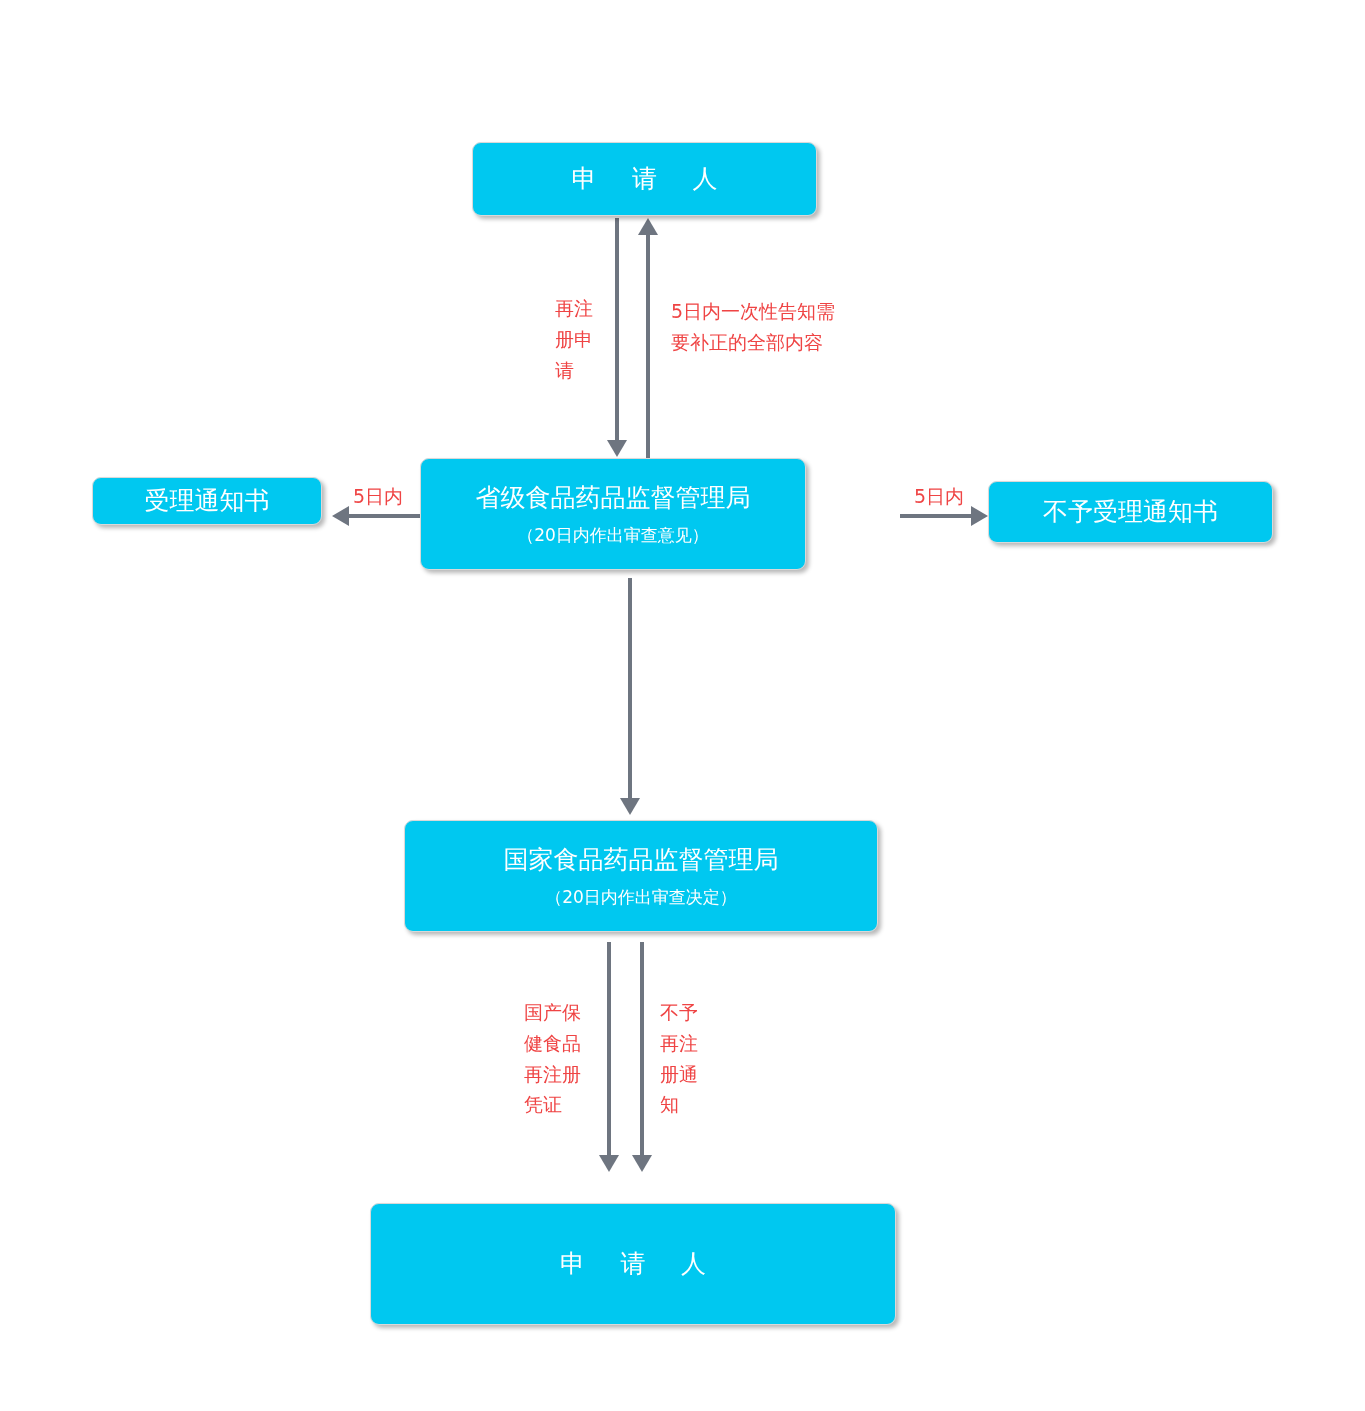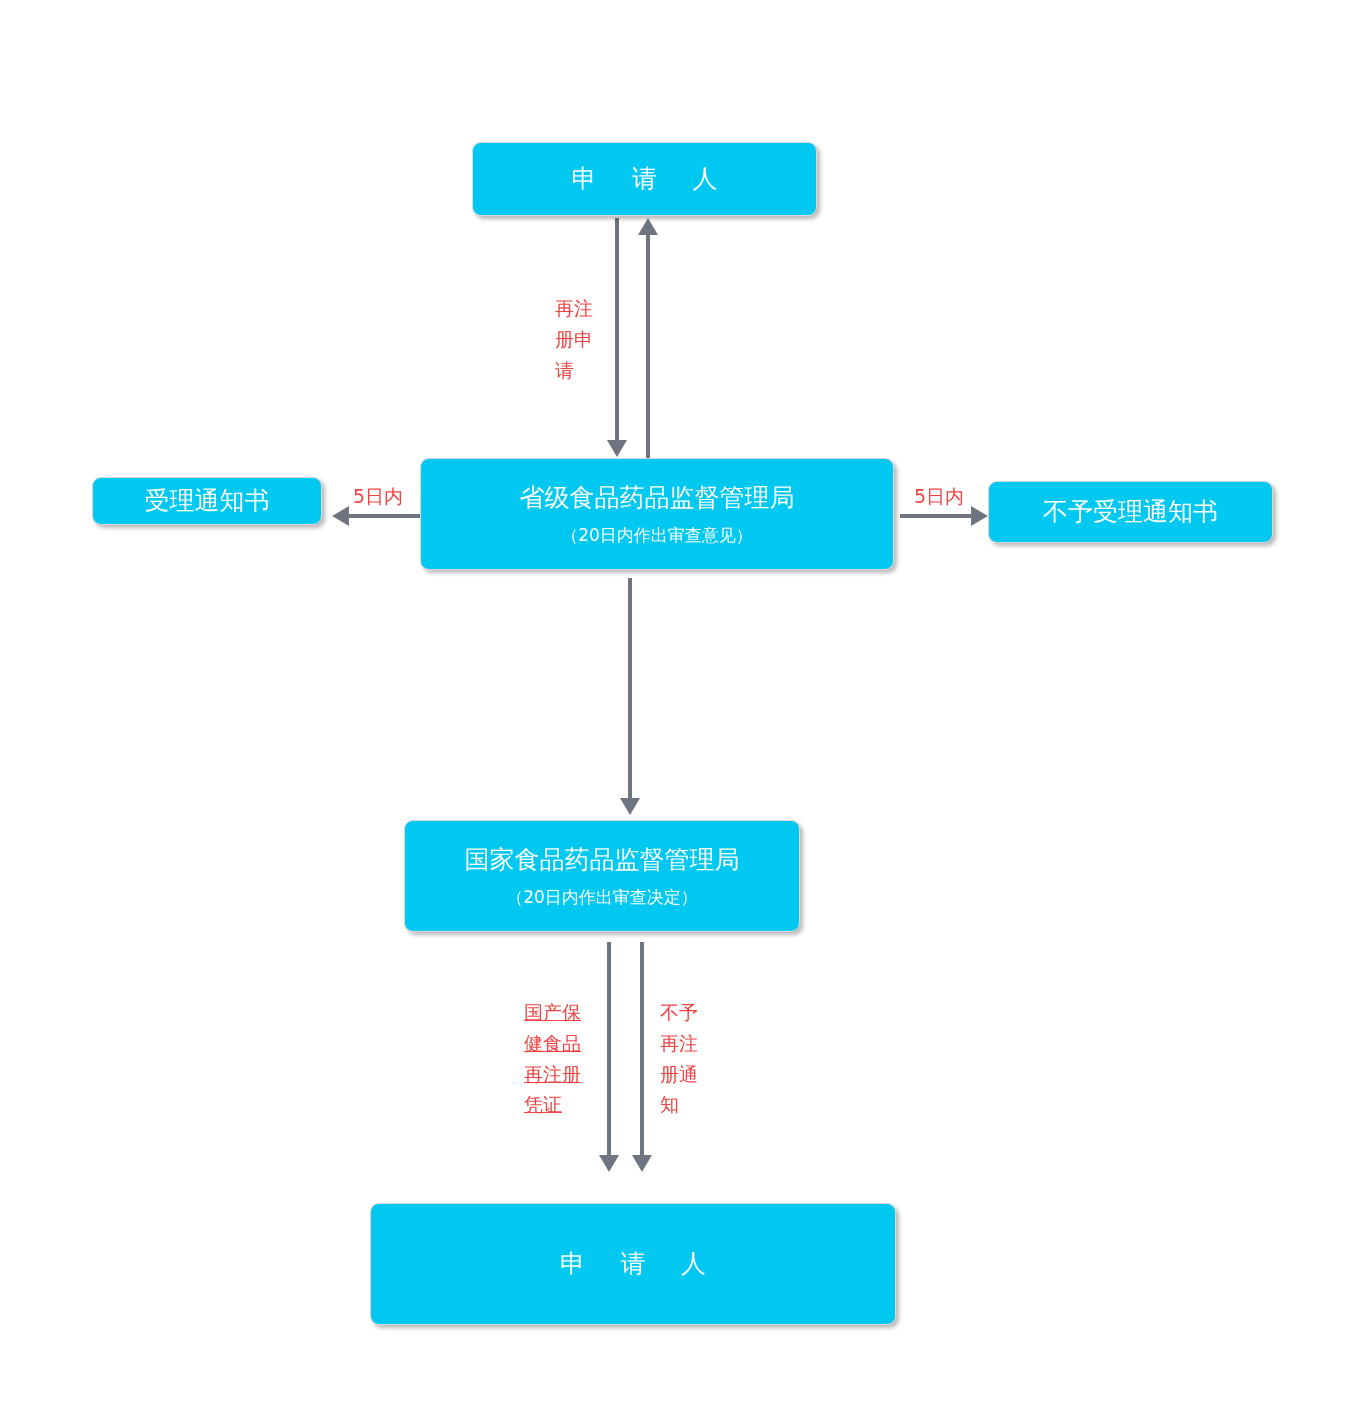--- a/index.html
+++ b/index.html
@@ -121,53 +121,55 @@
   </div>
 
   <div class="vline" style="left:615px; top:218px; height:224px;"></div>
   <div class="arrow arrow-down" style="left:607px; top:440px;"></div>
   <div class="edge-label narrow" style="left:555px; top:293px;">再注
 册申
 请</div>
 
   <div class="vline" style="left:646px; top:235px; height:225px;"></div>
   <div class="arrow arrow-up" style="left:638px; top:218px;"></div>
+  <div class="edge-label wide" style="left:671px; top:296px;">5日内一次性告知需
+要补正的全部内容</div>
 
   <div class="node" style="left:92px; top:477px; width:230px; height:48px;">
     <div class="title">受理通知书</div>
   </div>
 
   <div class="hline" style="left:349px; top:514px; width:72px;"></div>
   <div class="arrow arrow-left" style="left:332px; top:506px;"></div>
   <div class="edge-label inline" style="left:353px; top:481px;">5日内</div>
 
-  <div class="node" style="left:420px; top:458px; width:474px; height:112px;">
+  <div class="node" style="left:420px; top:458px; width:386px; height:112px;">
     <div class="title">省级食品药品监督管理局</div>
     <div class="subtitle">（20日内作出审查意见）</div>
   </div>
 
   <div class="hline" style="left:900px; top:514px; width:73px;"></div>
   <div class="arrow arrow-right" style="left:971px; top:506px;"></div>
   <div class="edge-label inline" style="left:914px; top:481px;">5日内</div>
 
   <div class="node" style="left:988px; top:481px; width:285px; height:62px;">
     <div class="title">不予受理通知书</div>
   </div>
 
   <div class="vline" style="left:628px; top:578px; height:222px;"></div>
   <div class="arrow arrow-down" style="left:620px; top:798px;"></div>
 
-  <div class="node" style="left:404px; top:820px; width:396px; height:112px;">
+  <div class="node" style="left:404px; top:820px; width:474px; height:112px;">
     <div class="title">国家食品药品监督管理局</div>
     <div class="subtitle">（20日内作出审查决定）</div>
   </div>
 
   <div class="vline" style="left:607px; top:942px; height:215px;"></div>
   <div class="arrow arrow-down" style="left:599px; top:1155px;"></div>
-  <div class="edge-label narrow" style="left:524px; top:997px;text-decoration:underline;">国产保
+  <div class="edge-label narrow" style="left:524px; top:997px;">国产保
 健食品
 再注册
 凭证</div>
 
   <div class="vline" style="left:640px; top:942px; height:215px;"></div>
   <div class="arrow arrow-down" style="left:632px; top:1155px;"></div>
   <div class="edge-label narrow" style="left:660px; top:997px;">不予
 再注
 册通
 知</div>

